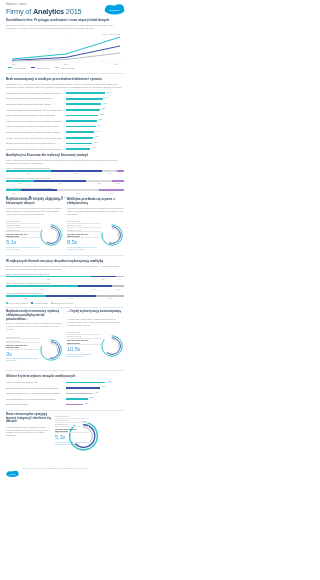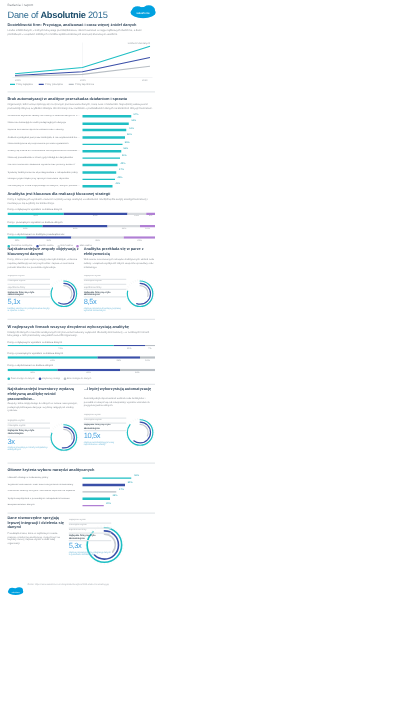--- a/index.html
+++ b/index.html
@@ -82,21 +82,21 @@
   .f-cloud{width:13px;height:8px;flex:0 0 auto;}
   .f-src{font-size:1.75px;color:#a9aeb4;line-height:1.3;}
 </style>
 </head>
 <body>
 
 <div class="page">
 
   <div class="header">
     <div class="eyebrow">Badania i raport</div>
-    <div class="title"><span>Dane of </span><span class="b">Absolutnie</span><span> 2015</span></div>
+    <div class="title"><span>Firmy of </span><span class="b">Analytics</span><span> 2015</span></div>
     <div class="cloud">
       <svg viewBox="0 0 42 22" width="21" height="11" aria-hidden="true">
         <ellipse cx="21" cy="12" rx="20" ry="9" fill="#00a1e0"></ellipse>
         <ellipse cx="12" cy="9" rx="9" ry="7" fill="#00a1e0"></ellipse>
         <ellipse cx="30" cy="8" rx="10" ry="7.5" fill="#00a1e0"></ellipse>
         <text x="21" y="14" font-size="4.6" fill="#ffffff" text-anchor="middle" font-family="Liberation Sans, sans-serif">salesforce</text>
       </svg>
     </div>
   </div>
 

